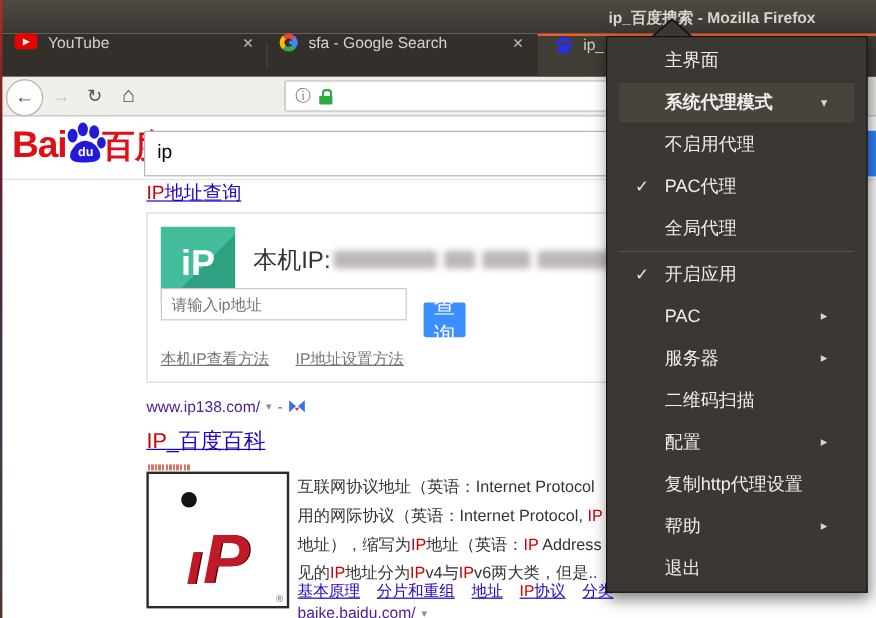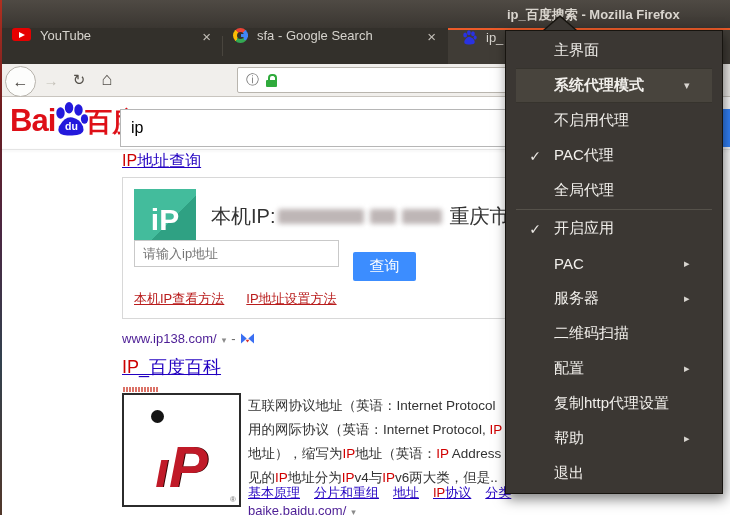--- a/index.html
+++ b/index.html
@@ -78,24 +78,24 @@
     box-sizing:border-box;background:#fff;}
   .w-logo{position:absolute;left:11px;top:11px;width:62px;height:62px;color:#fff;font-weight:bold;
     font-size:30px;display:flex;align-items:center;justify-content:center;
     background:linear-gradient(135deg,#43bc9c 55%,#2fa183 55%);}
   .w-line{position:absolute;left:88px;top:25px;display:flex;align-items:center;font-size:20px;
     color:#333;white-space:nowrap;}
   .blob{display:inline-block;height:15px;border-radius:2px;background:#beb6b6;filter:blur(2.5px);
     margin:0 3px;}
   .w-input{position:absolute;left:11px;top:62px;width:205px;height:27px;border:1px solid #c9c9c9;
     box-sizing:border-box;font-size:13px;padding:0 8px;color:#333;outline:none;font-family:inherit;}
-  .w-btn{position:absolute;left:230px;top:74px;width:63px;height:29px;background:#3c8dff;color:#fff;
-    font-size:15px;border:none;display:flex;align-items:center;justify-content:center;border-radius:2px;}
+  .w-btn{position:absolute;left:230px;top:74px;width:35px;height:29px;background:#3c8dff;color:#fff;
+    font-size:18px;border:none;display:flex;align-items:center;justify-content:center;border-radius:2px;}
   .w-links{position:absolute;left:11px;top:112px;display:flex;gap:22px;font-size:13px;}
-  .w-link{color:#b91c1c;text-decoration:underline;cursor:pointer;}
+  .w-link{color:#737373;text-decoration:underline;cursor:pointer;}
 
   
   .url-row{position:absolute;display:flex;align-items:center;font-size:13px;}
   .url1{left:122px;top:331px;}
   .baike-url{left:248px;top:503px;}
   .green{color:#4c1d95;}
   .drop{color:#8a8a8a;font-size:9px;margin:2px 3px 0 5px;}
   .dash{color:#666;margin:0 4px 0 2px;}
 
   
@@ -203,21 +203,20 @@
 
   <a class="rtitle result1-title" id="result1-title"><span class="hl">IP</span><span>地址查询</span></a>
 
   <div class="widget">
     <div class="w-logo">iP</div>
     <div class="w-line">
       <span>本机IP:</span>
       <span class="blob" style="width:86px;"></span>
       <span class="blob" style="width:26px;"></span>
       <span class="blob" style="width:40px;"></span>
-      <span style="margin-left:4px;">重庆市</span>
       <span class="blob" style="width:70px;"></span>
     </div>
     <input class="w-input" placeholder="请输入ip地址" style="">
     <button class="w-btn">查询</button>
     <div class="w-links">
       <a class="w-link">本机IP查看方法</a>
       <a class="w-link">IP地址设置方法</a>
     </div>
   </div>
 

